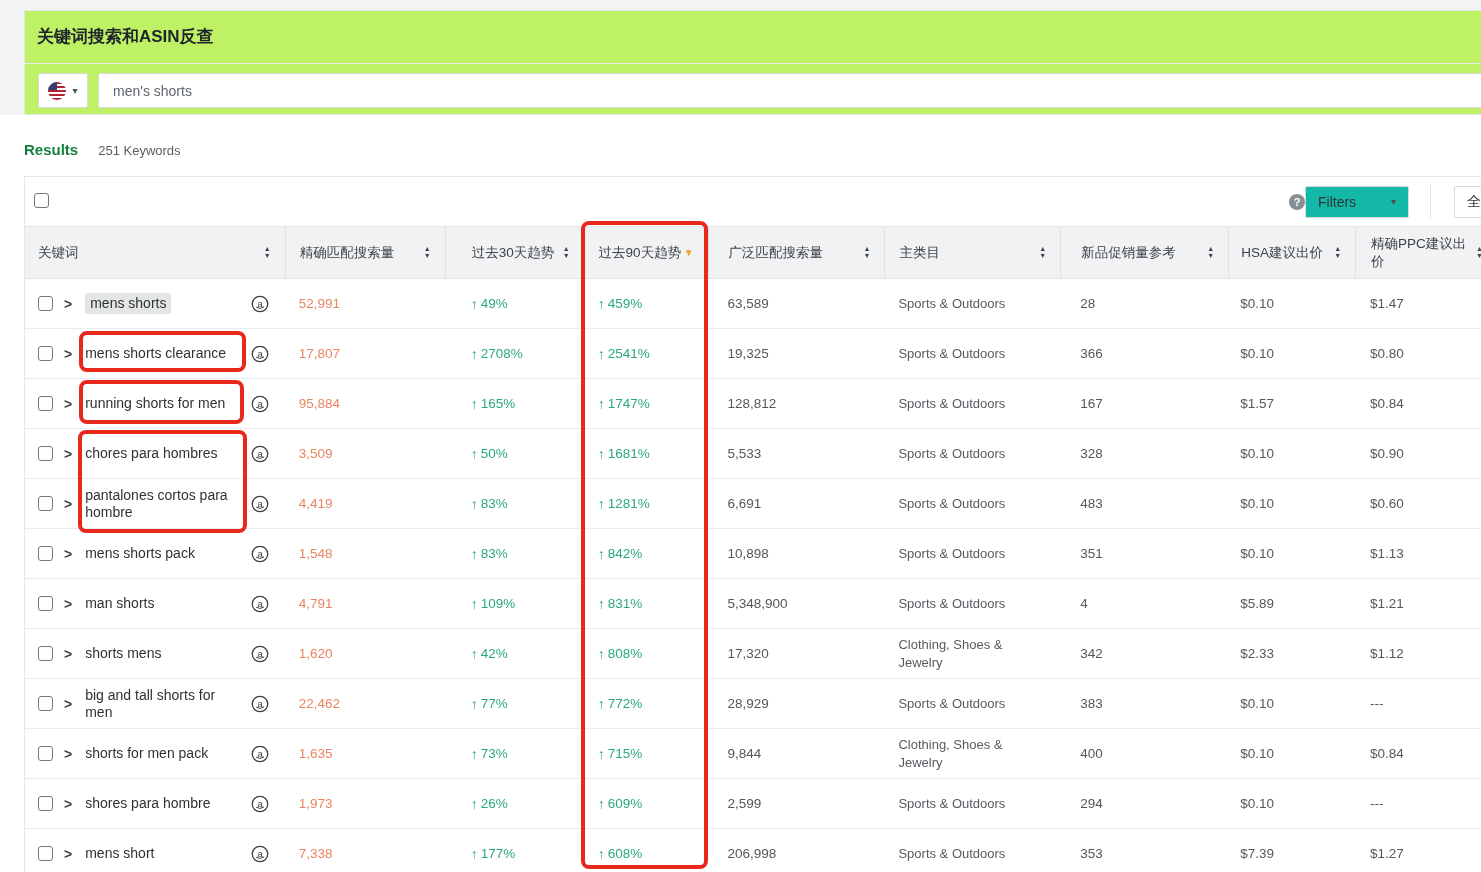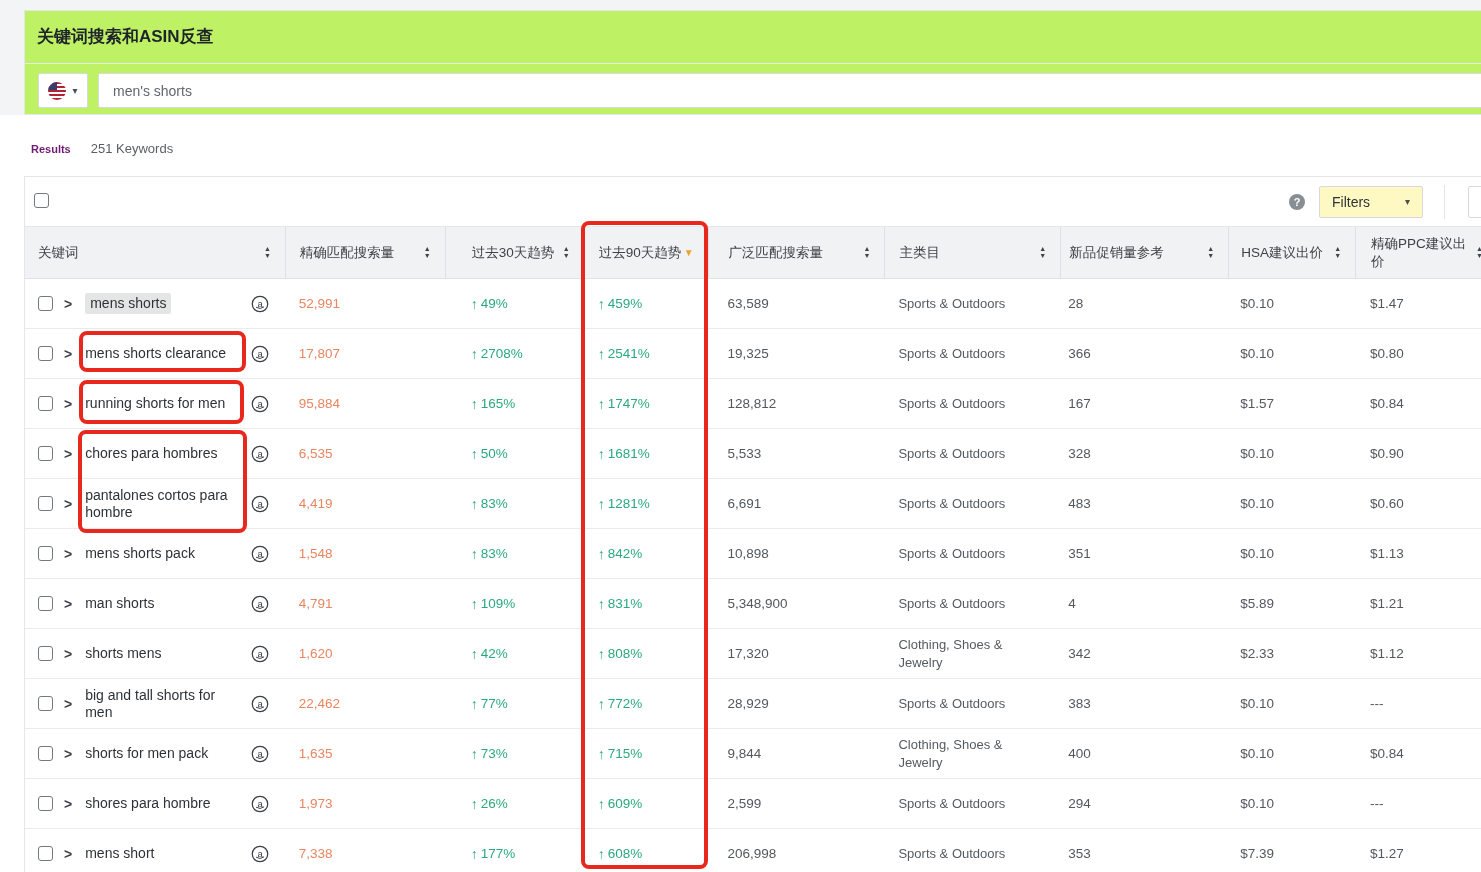--- a/index.html
+++ b/index.html
@@ -22,32 +22,32 @@
   .flag { width:18px; height:18px; border-radius:50%; position:relative; overflow:hidden;
           background:repeating-linear-gradient(#b22234 0 2px, #fff 2px 4px); }
   .flag-canton { position:absolute; left:0; top:0; width:9px; height:8px; background:#3c3b6e; }
   .caret { font-size:10px; color:#4a4f54; line-height:1; }
   .search-input { position:absolute; left:73px; top:62px; right:-8px; height:35px;
                   border:1px solid #d7dadd; border-radius:2px; padding-left:14px;
                   font-size:14px; color:#61676d; font-family:"Liberation Sans",sans-serif; outline:none; }
 
   
   .results-row { position:absolute; left:24px; top:141px; display:flex; align-items:baseline; gap:20px; }
-  .results-label { font-size:11px; font-weight:700; color:#701a75;margin-left:7px; }
+  .results-label { font-size:15px; font-weight:700; color:#15803d; }
   .results-count { font-size:13px; color:#5a5f64; }
 
   
   .table-wrap { position:absolute; left:24px; top:176px; width:1473px; height:696px;
                 border-left:1px solid #e4e6e9; border-top:1px solid #e4e6e9; background:#fff; }
   .toolbar { position:relative; height:49px; }
   .toolbar .checkbox { position:absolute; left:9px; top:16px; }
   .toolbar-right { position:absolute; left:1264px; top:0; height:49px; display:flex; align-items:center; }
   .help { width:16px; height:16px; border-radius:50%; background:#878e94; color:#fff; font-size:11px;
           font-weight:700; display:flex; align-items:center; justify-content:center; cursor:pointer; }
-  .filters-btn { margin-left:14px; width:104px; height:32px; border:1px solid #d7dadd; background:#fef9c3;
+  .filters-btn { width:104px; height:32px; border:1px solid #d7dadd; background:#14b8a6;
                  border-radius:2px; display:flex; align-items:center; justify-content:space-between;
                  padding:0 12px; font-size:14px; color:#2f3438; cursor:pointer;
                  font-family:"Liberation Sans",sans-serif; }
   .vdiv { margin-left:21px; width:1px; height:34px; background:#e2e4e7; }
   .export-btn { margin-left:23px; width:70px; height:32px; border:1px solid #d7dadd; background:#fff;
                 border-radius:2px; font-size:14px; color:#2f3438; text-align:left; padding-left:12px;
                 white-space:nowrap; cursor:pointer; font-family:"Liberation Sans",sans-serif; }
 
   .checkbox { width:15px; height:15px; border:1.6px solid #74797e; border-radius:3px;
               background:#fff; display:inline-block; flex:0 0 15px; cursor:pointer; }
@@ -65,21 +65,21 @@
   .tbody { height:594px; overflow:hidden; }
   .tr { display:flex; height:50px; border-bottom:1px solid #e9ebee; background:#fff; }
   .td { display:flex; align-items:center; font-size:13.5px; color:#53585d; }
 
   .c0 { width:260px; padding-left:13px; }
   .c1 { width:160px; padding-left:14px; }
   .c2 { width:139px; padding-left:26px; }
   .c3 { width:124px; padding-left:14px; }
   .c4 { width:177px; padding-left:20px;gap:18px; }
   .c5 { width:176px; padding-left:14px; }
-  .c6 { width:168px; padding-left:8px; }
+  .c6 { width:168px; padding-left:20px; }
   .c7 { width:127px; padding-left:12px; }
   .c8 { width:142px; padding-left:15px; }
 
   .chev { margin:0 13px 0 11px; color:#3a3f44; font-size:14px; font-weight:600; cursor:pointer; }
   .kw { font-size:14px; color:#2e3236; line-height:17px; max-width:160px; cursor:pointer; }
   .kw.hl { background:#e4e6e6; padding:2px 5px; border-radius:2px; }
   .amz { margin-left:auto; margin-right:16px; display:flex; cursor:pointer; }
   .vol { color:var(--orange); }
   .trend { color:var(--green); }
   .trend .up { font-weight:700; margin-right:3px; font-size:14px; }
@@ -297,21 +297,21 @@
       <span class="chev">&gt;</span>
       <span class="kw">chores para hombres</span>
       <span class="amz">
         <svg viewBox="0 0 20 20" width="18" height="18">
           <circle cx="10" cy="10" r="8.6" fill="none" stroke="#3a3f44" stroke-width="1.4"></circle>
           <text x="10" y="13" text-anchor="middle" font-size="10.5" fill="#3a3f44" font-family="Liberation Sans, sans-serif">a</text>
           <path d="M6 13.8 Q10.2 16.6 14.2 13.4" fill="none" stroke="#3a3f44" stroke-width="1.1" stroke-linecap="round"></path>
         </svg>
       </span>
     </div>
-    <div class="td c1 vol">6,535</div>
+    <div class="td c1 vol">3,509</div>
     <div class="td c2 trend">
       <span class="up">↑</span>
             <span class="pct">50%</span>
     </div>
     <div class="td c3 trend">
       <span class="up">↑</span>
             <span class="pct">1681%</span>
     </div>
     <div class="td c4">5,533</div>
     <div class="td c5">

